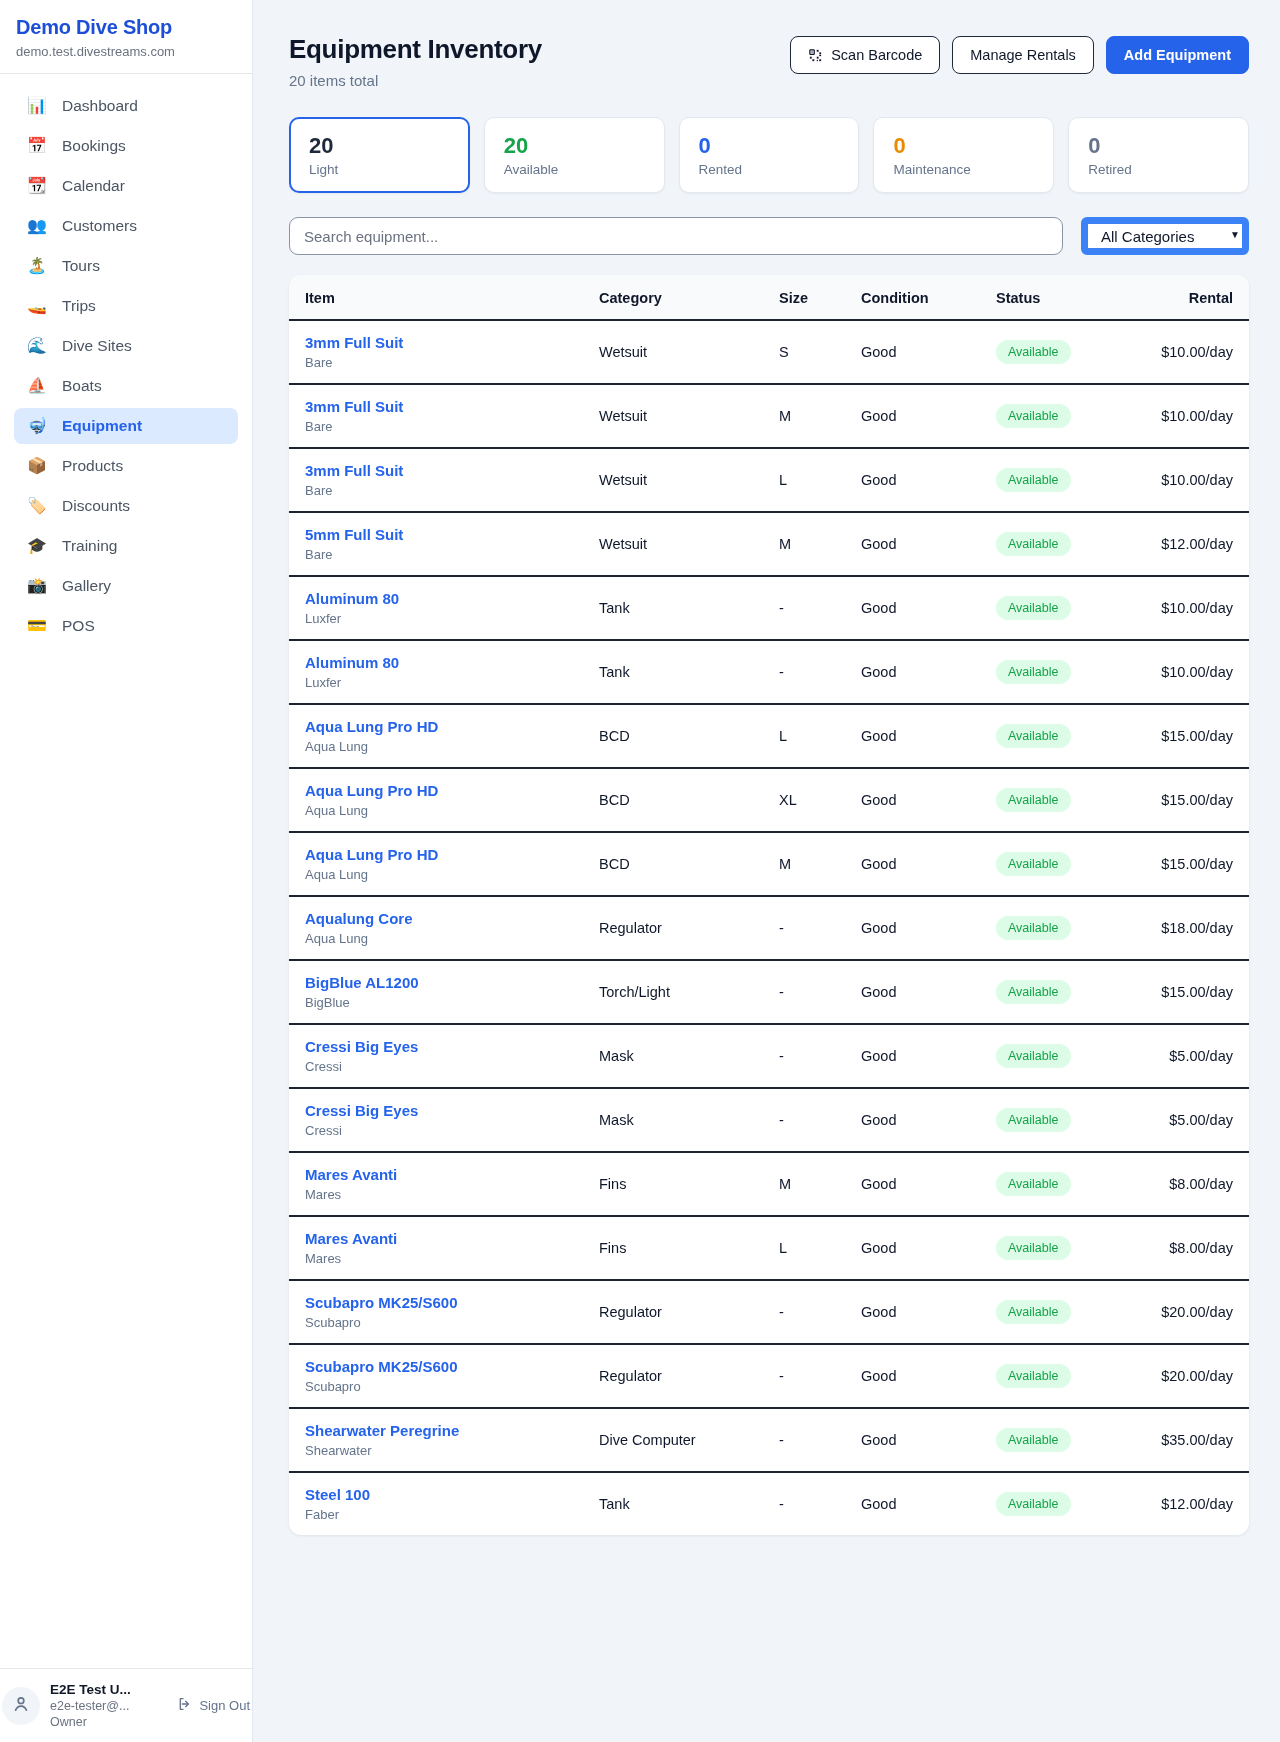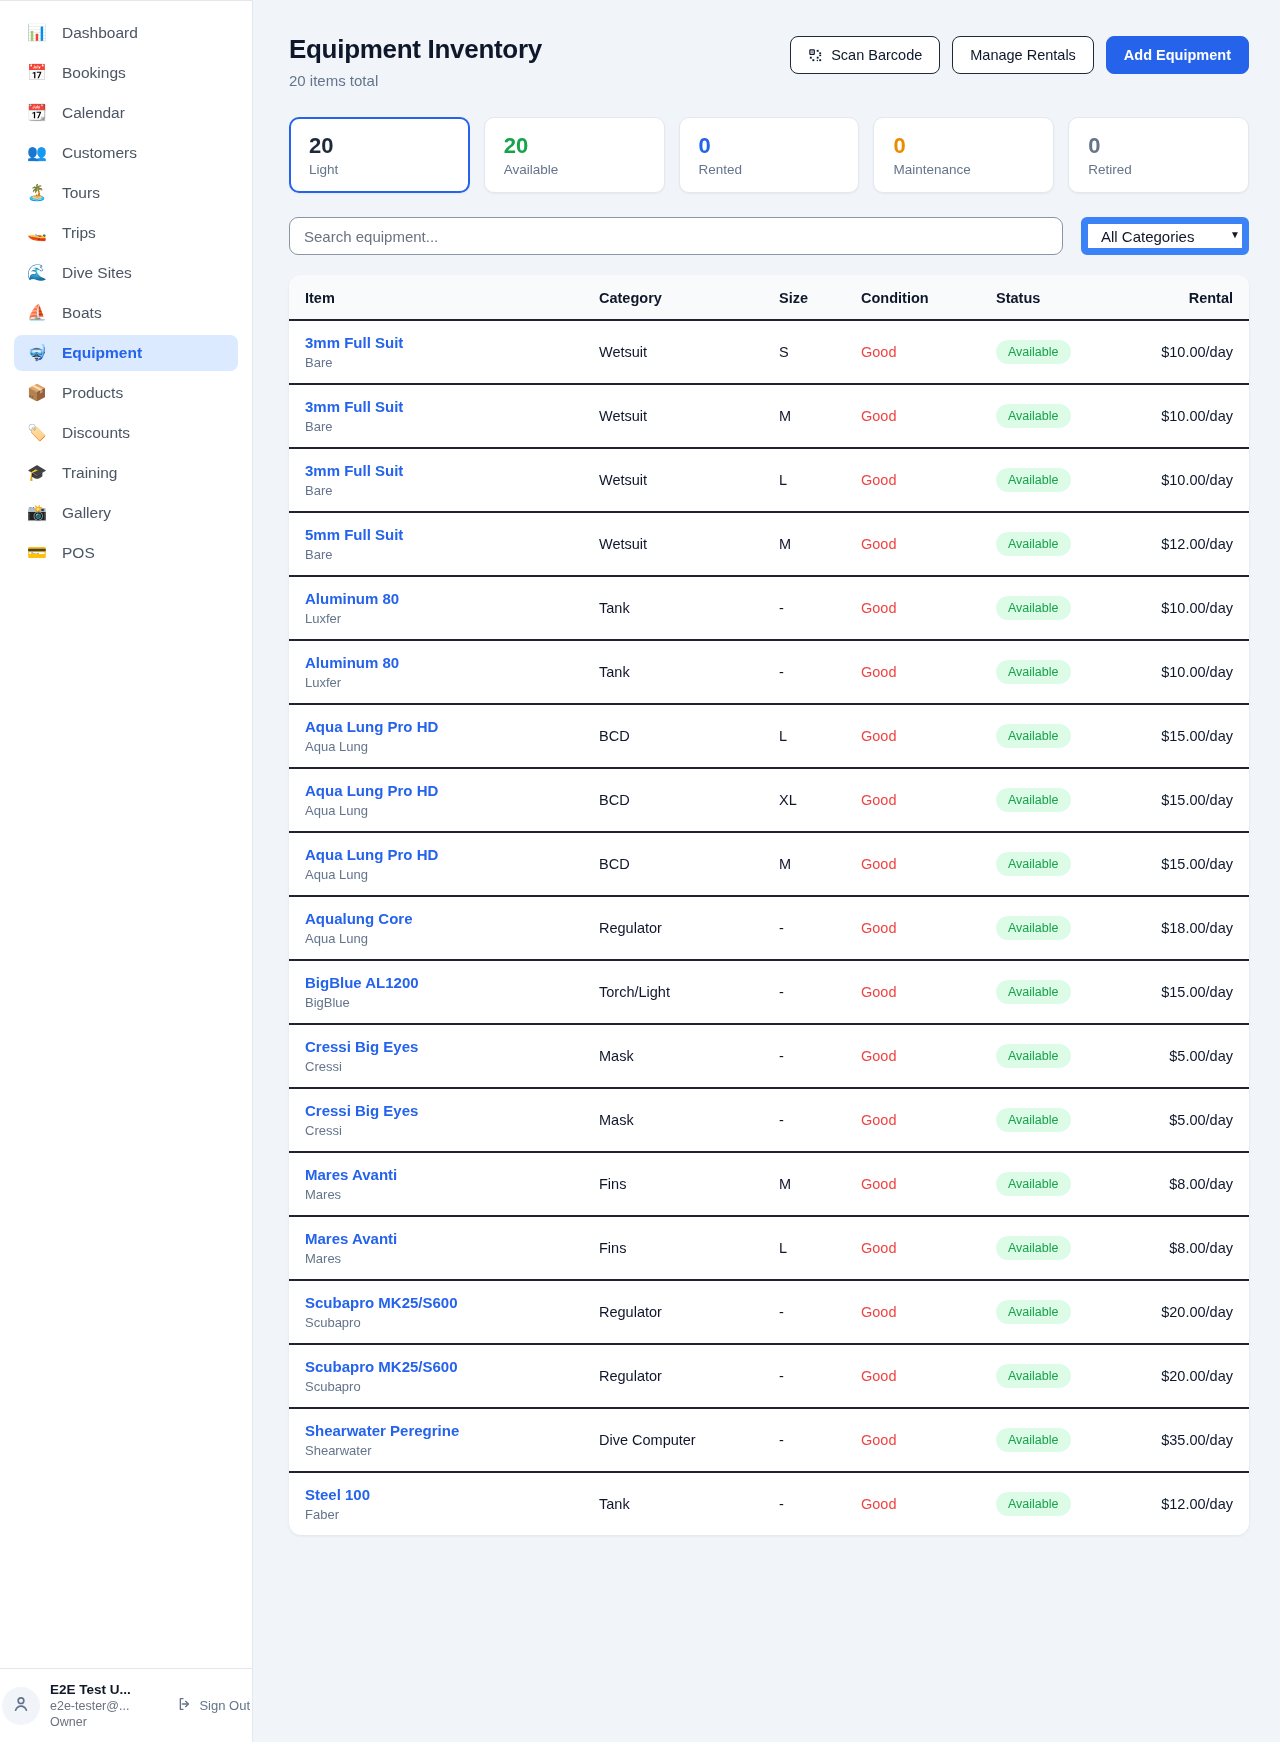--- a/index.html
+++ b/index.html
@@ -108,32 +108,36 @@
     border-bottom:2px solid #1e2430;
   }
   thead th:first-child { padding-left:16px; }
   thead th.num, td.num { text-align:right; padding-right:16px; }
   tbody td { padding:13px 0; border-bottom:2px solid #1e2430; vertical-align:middle; }
   tbody tr:last-child td { border-bottom:none; }
   td:first-child { padding-left:16px; }
   .item-link { color:#2563eb; font-size:15px; font-weight:600; cursor:pointer; }
   .item-brand { color:#64748b; font-size:13px; margin-top:4px; }
   .cell-plain { font-size:14.5px; color:#0f172a; }
-  .cond-link { color:#ef4444; font-size:14.5px; cursor:pointer; }
+  .cond-link { color:#0f172a; font-size:14.5px; cursor:pointer; }
   .badge {
     display:inline-block; background:#dcfce7; color:#16a34a;
     font-size:12.5px; font-weight:500;
     padding:5px 12px; border-radius:999px;
   }
   .price { font-size:14.5px; color:#0f172a; }
 </style>
 </head>
 <body>
 
 <aside class="sidebar">
+  <div class="brand-block">
+    <div class="brand-title">Demo Dive Shop</div>
+    <div class="brand-domain">demo.test.divestreams.com</div>
+  </div>
   <div class="side-divider"></div>
   <nav class="nav" id="nav-list">
       <div class="nav-item">
     <span class="nicon">📊</span>
     <span>Dashboard</span>
   </div>
       <div class="nav-item">
     <span class="nicon">📅</span>
     <span>Bookings</span>
   </div>

